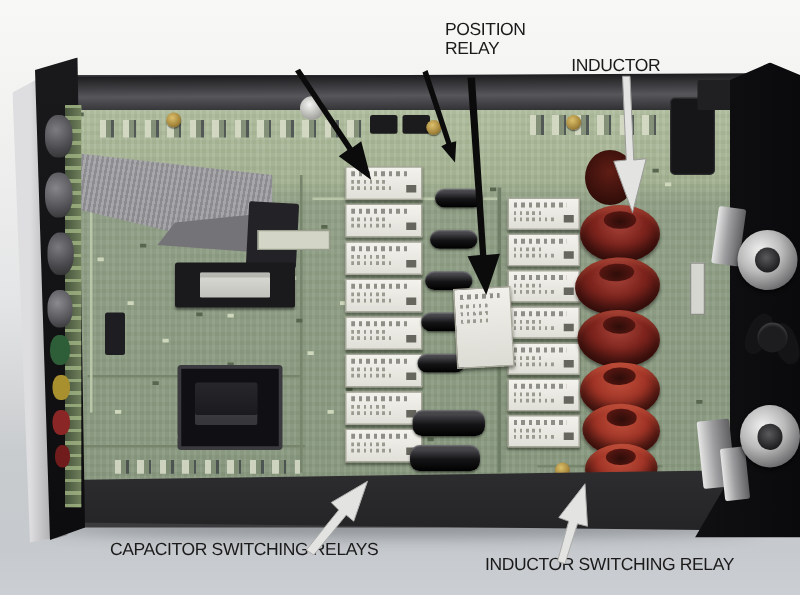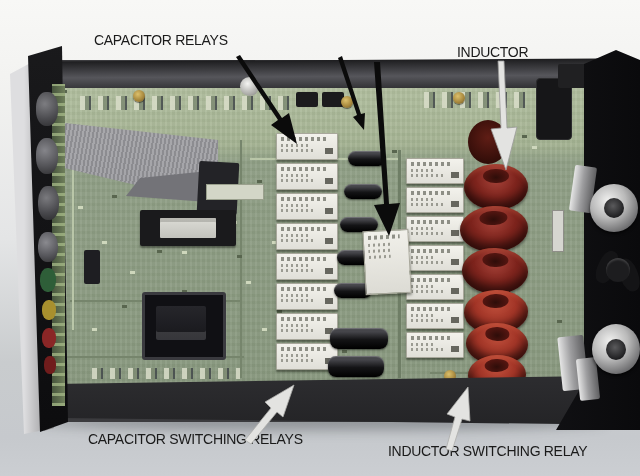--- a/index.html
+++ b/index.html
@@ -278,21 +278,24 @@
 
   <div class="metal" style="left:572px;top:166px;width:22px;height:46px;transform:rotate(8deg);"></div>
   <div class="metal" style="left:560px;top:336px;width:26px;height:54px;transform:rotate(-6deg);"></div>
   <div class="metal" style="left:578px;top:358px;width:20px;height:42px;transform:rotate(-6deg);"></div>
   <div class="coax" style="left:590px;top:184px;width:48px;height:48px;"></div>
   <div class="coax" style="left:592px;top:324px;width:48px;height:50px;"></div>
   <div class="wing" style="left:598px;top:250px;width:18px;height:34px;transform:rotate(25deg);"></div>
   <div class="wing" style="left:620px;top:258px;width:18px;height:34px;transform:rotate(-20deg);"></div>
   <div class="wing" style="left:606px;top:258px;width:24px;height:24px;border-radius:50%;background:#1d1d1f;box-shadow:inset 0 2px 2px rgba(255,255,255,.15);"></div>
 
-  <div class="lbl" style="left:94px;top:32px;">CAPACITOR RELAYS</div>
+  <div class="lbl lbl2" style="left:356px;top:16px;">
+    <div>POSITION</div>
+    <div>RELAY</div>
+  </div>
   <div class="lbl" style="left:457px;top:44px;">INDUCTOR</div>
   <div class="lbl" style="left:88px;top:431px;">CAPACITOR SWITCHING RELAYS</div>
   <div class="lbl" style="left:388px;top:443px;">INDUCTOR SWITCHING RELAY</div>
 
   <svg class="arrows" width="640" height="476" viewBox="0 0 640 476">
     <polygon points="236,57 278,120 271,125 297,144 289,113 282,118 240,55" fill="#0b0b0b"></polygon>
     <polygon points="338,58 357,115 353,117 364,130 365,113 361,114 342,56" fill="#0b0b0b"></polygon>
     <polygon points="374,62 384,204 374,205 389,236 400,203 389,204 380,62" fill="#0b0b0b"></polygon>
     <polygon points="498,61 501,128 491,129 506,170 517,127 507,128 504,61" stroke="#9b9b99" stroke-width="0.8" fill="#e3e3e1"></polygon>
     <polygon points="251,444 277,412 283,417 294,385 265,402 271,408 245,440" stroke="#adadab" stroke-width="0.8" fill="#e3e3e1"></polygon>

